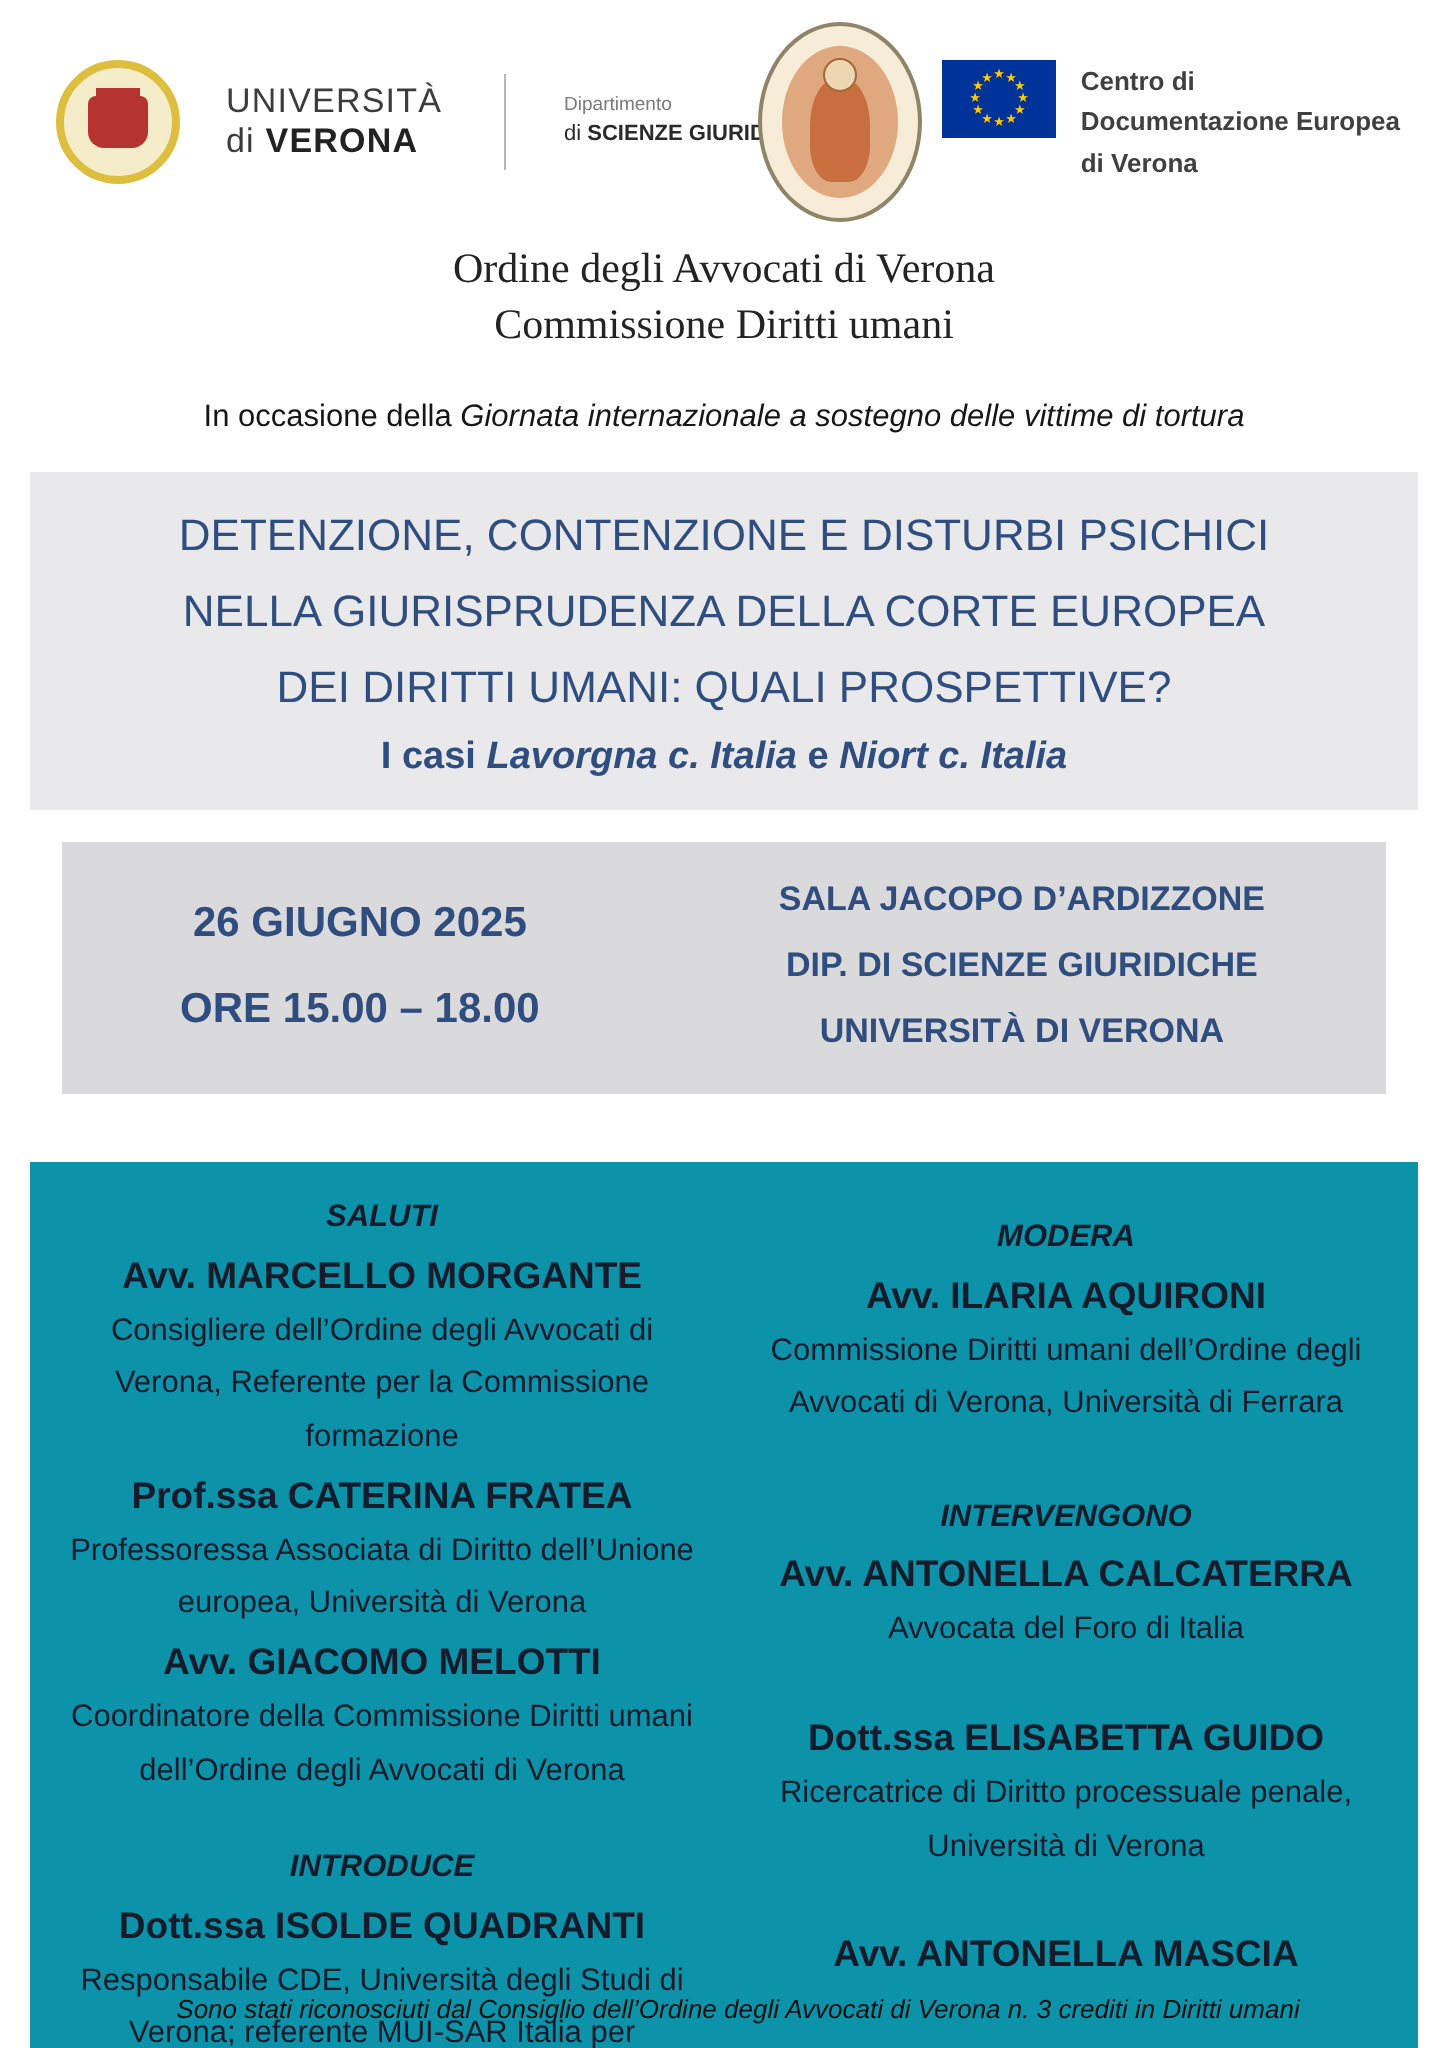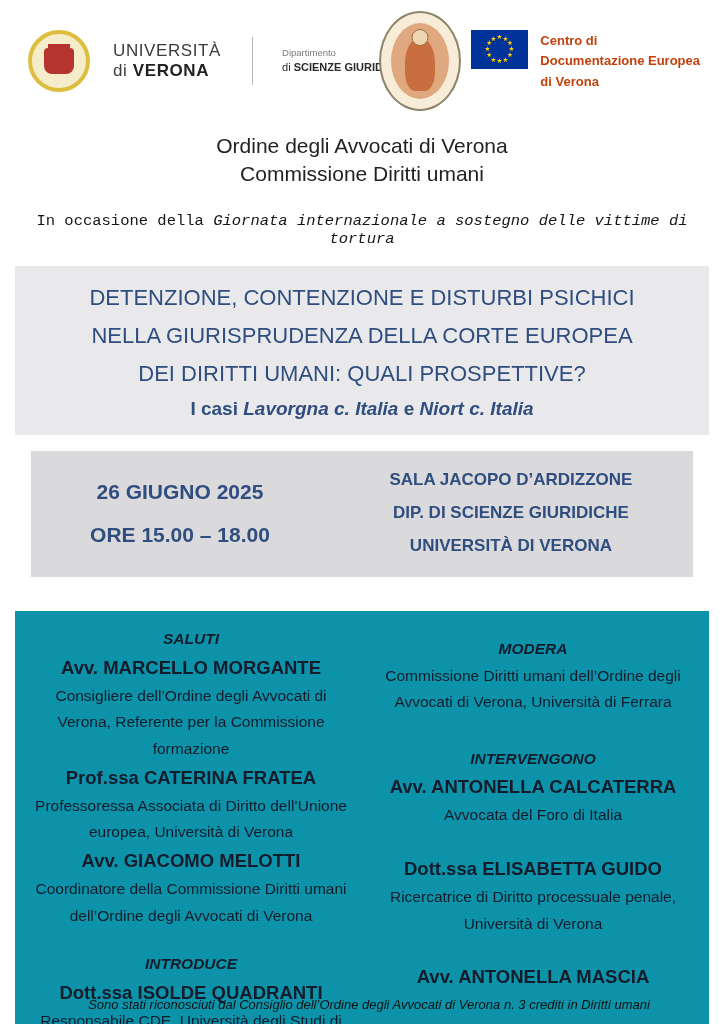--- a/index.html
+++ b/index.html
@@ -33,23 +33,23 @@
   .ordine-seal .figure{position:absolute;left:50%;top:16px;transform:translateX(-50%);
     width:30px;height:52px;background:#c96f3f;border-radius:45% 45% 35% 35%;}
   .ordine-seal .head{position:absolute;left:50%;top:6px;transform:translateX(-50%);
     width:15px;height:15px;border-radius:50%;background:#ecd7b2;border:1px solid #a06a3c;}
 
   .cde-logo{display:flex;align-items:flex-start;gap:12px;}
   .eu-flag{width:57px;height:39px;display:block;flex:0 0 auto;}
   .cde-text{font-size:13px;font-weight:bold;line-height:1.55;padding-top:1px;}
 
   
-  .org-lines{text-align:center;font-family:Liberation Sans, sans-serif;font-size:21px;
-    color:#232323;line-height:1.35;margin-top:20px;}
-  .occasion{text-align:center;font-size:15.5px;color:#161616;margin-top:23px;font-family:Liberation Mono, monospace;}
+  .org-lines{text-align:center;font-family:Liberation Serif, serif;font-size:21px;
+    color:#232323;line-height:1.35;margin-top:8px;}
+  .occasion{text-align:center;font-size:15.5px;color:#161616;margin-top:23px;}
   .occasion .event{font-style:italic;}
 
   
   .title-box{margin:18px 15px 0;background:#e9e9ec;padding:13px 10px 15px;text-align:center;}
   .title-line{font-weight:normal;font-size:22px;line-height:1.74;white-space:nowrap;}
   .subtitle{font-weight:bold;font-size:19px;margin-top:5px;}
   .italic{font-style:italic;}
 
   
   .info-box{margin:16px 31px 0;background:#dadadc;display:flex;align-items:center;
@@ -113,21 +113,21 @@
           <text x="38.9" y="27.2">★</text>
           <text x="34.5" y="31.6">★</text>
           <text x="28.5" y="33.2">★</text>
           <text x="22.5" y="31.6">★</text>
           <text x="18.1" y="27.2">★</text>
           <text x="16.5" y="21.2">★</text>
           <text x="18.1" y="15.2">★</text>
           <text x="22.5" y="10.8">★</text>
         </g>
       </svg>
-      <div class="cde-text" style="color:#c2410c">
+      <div class="cde-text" style="color:#404040">
         <div>Centro di</div>
         <div>Documentazione Europea</div>
         <div>di Verona</div>
       </div>
     </div>
   </div>
 
   <div class="org-lines">
     <div>Ordine degli Avvocati di Verona</div>
     <div>Commissione Diritti umani</div>
@@ -178,20 +178,21 @@
           <div class="entry-name">Dott.ssa ISOLDE QUADRANTI</div>
           <div class="entry-role">Responsabile CDE, Università degli Studi di Verona; referente MUI-SAR Italia per l’Università di Verona</div>
         </div>
       </div>
     </div>
 
     <div class="prog-col col-right">
       <div class="section">
         <div class="prog-heading">MODERA</div>
         <div class="entry">
+          <div class="entry-name">Avv. ILARIA AQUIRONI</div>
           <div class="entry-role">Commissione Diritti umani dell’Ordine degli Avvocati di Verona, Università di Ferrara</div>
         </div>
       </div>
       <div class="section">
         <div class="prog-heading">INTERVENGONO</div>
         <div class="entry">
           <div class="entry-name">Avv. ANTONELLA CALCATERRA</div>
           <div class="entry-role">Avvocata del Foro di Italia</div>
         </div>
         <div class="entry">

